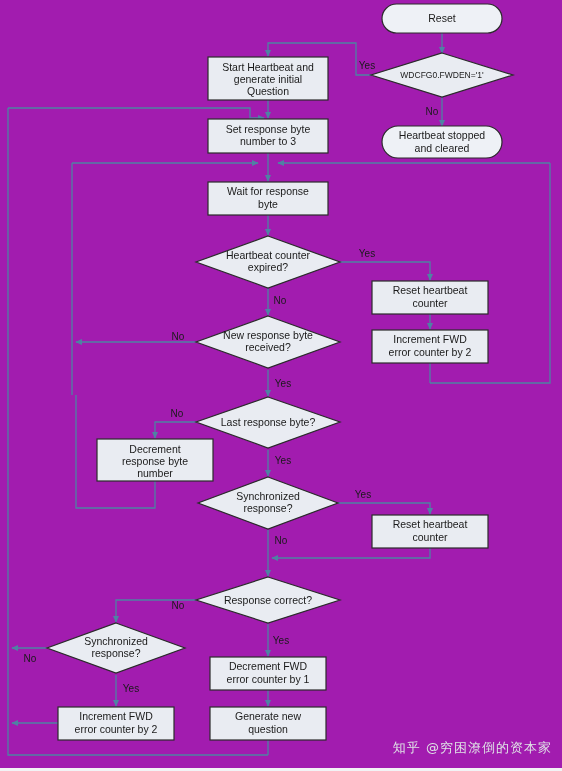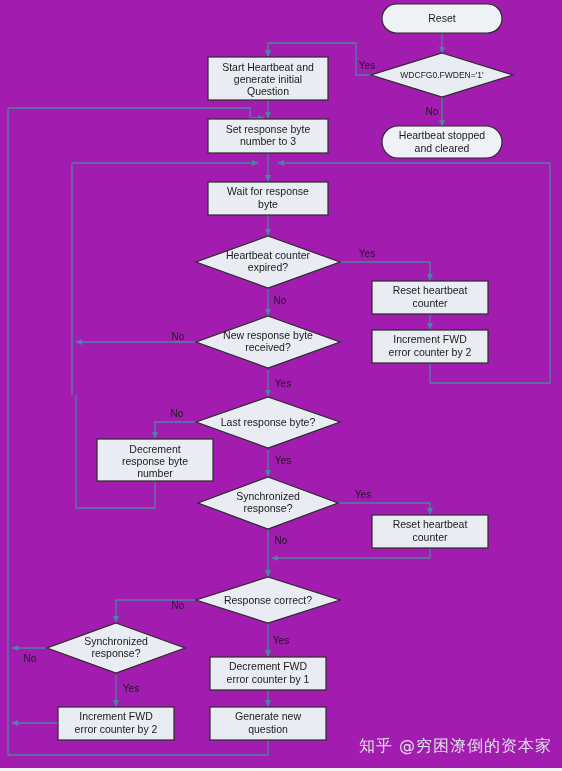--- a/index.html
+++ b/index.html
@@ -60,21 +60,21 @@
   .link {
     stroke: #4f82a3;
     stroke-width: 1.3;
     fill: none;
   }
   .watermark {
     position: absolute;
     right: 10px;
     bottom: 14px;
     font-family: "DejaVu Sans", sans-serif;
-    font-size: 16px;
+    font-size: 13px;
     color: #dfe2e6;
     letter-spacing: 1px;
     user-select: none;
   }
   .bottom-rule {
     position: absolute;
     left: 0;
     bottom: 0;
     width: 562px;
     height: 3px;

